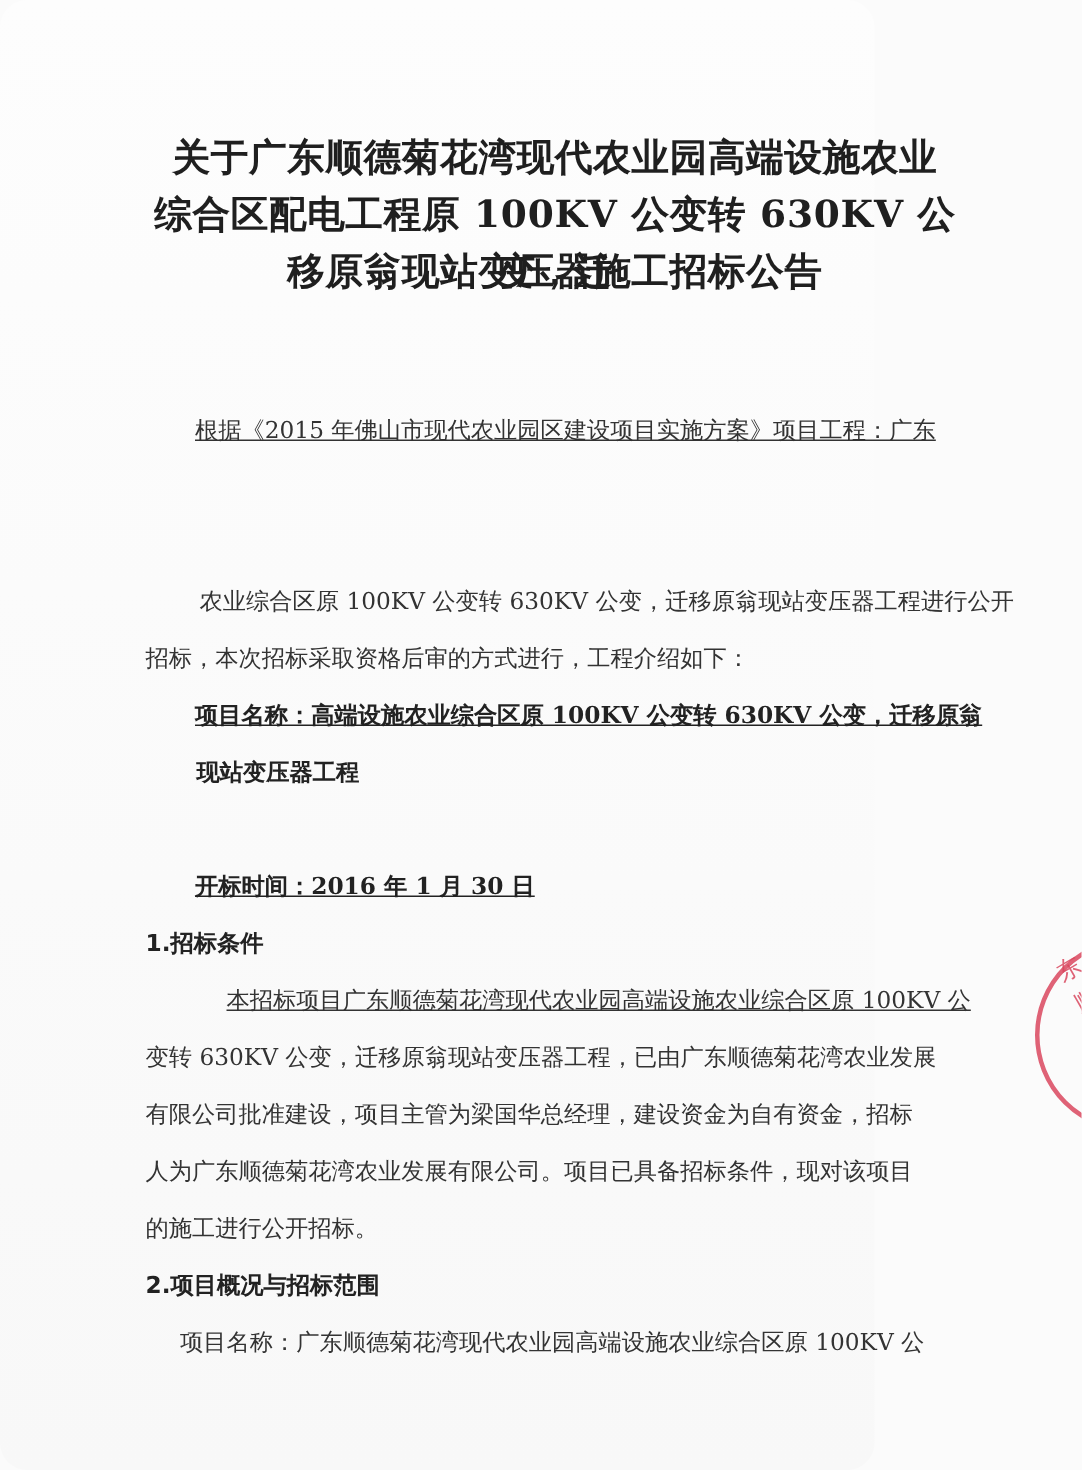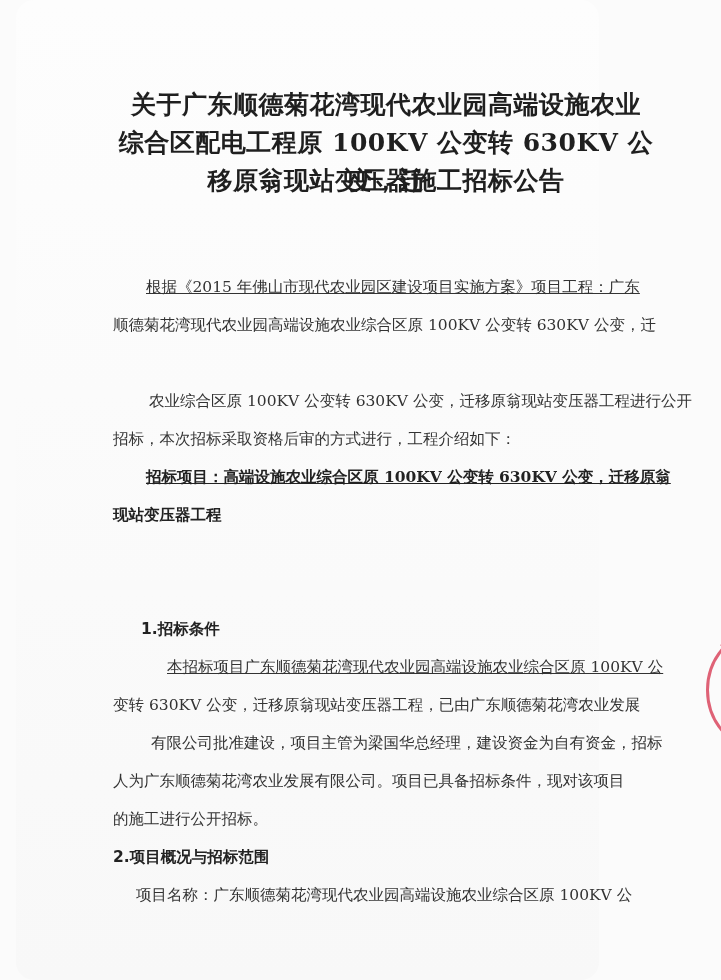--- a/index.html
+++ b/index.html
@@ -10,21 +10,21 @@
       width: 721px;
       height: 980px;
       background: #fbfbfb;
       position: relative;
       overflow: hidden;
       font-family: "DejaVu Serif", "Liberation Serif", serif;
       color: #2a2a2a;
     }
     .page {
       position: absolute;
-      left: 16px; top: 0;
+      left: 0; top: 0;
       width: 583px; height: 980px;
       background: linear-gradient(180deg, #fdfdfd 0%, #f8f8f8 100%);
       border-radius: 18px;
     }
     .title {
       position: absolute;
       left: 90px;
       width: 560px;
       text-align: center;
       font-family: "DejaVu Serif", "Liberation Serif", serif;
@@ -80,32 +80,32 @@
 </head>
 <body>
 
 <div class="page">
 
   <div class="title" style="top:86px;">关于广东顺德菊花湾现代农业园高端设施农业</div>
   <div class="title" style="top:124px;">综合区配电工程原 100KV 公变转 630KV 公变，迁</div>
   <div class="title" style="top:162px;">移原翁现站变压器施工招标公告</div>
 
   <div class="line indent" style="top:277px;">根据《2015 年佛山市现代农业园区建设项目实施方案》项目工程：广东</div>
-  <div class="line flush" style="top:315px;">顺德菊花湾现代农业园高端设施农业综合区原 100KV 公变转 630KV 公变，迁</div>
   <div class="line flush" style="top:391px;margin-left:36px;">农业综合区原 100KV 公变转 630KV 公变，迁移原翁现站变压器工程进行公开</div>
   <div class="line flush" style="top:429px;">招标，本次招标采取资格后审的方式进行，工程介绍如下：</div>
 
-  <div class="line indent bold" style="top:467px;">招标项目：高端设施农业综合区原 100KV 公变转 630KV 公变，迁移原翁</div>
-  <div class="line flush bold" style="top:505px;">现站变压器工程</div>
+  <div class="line indent bold" style="top:467px;">项目名称：高端设施农业综合区原 100KV 公变转 630KV 公变，迁移原翁</div>
+  <div class="line flush bold" style="top:505px;margin-left:34px;">现站变压器工程</div>
 
+  <div class="line indent bold" style="top:581px;">开标时间：2016 年 1 月 30 日</div>
 
-  <div class="heading" style="top:619px;margin-left:28px;">1.招标条件</div>
+  <div class="heading" style="top:619px;">1.招标条件</div>
   <div class="line indent" style="top:657px;margin-left:21px;">本招标项目广东顺德菊花湾现代农业园高端设施农业综合区原 100KV 公</div>
   <div class="line flush" style="top:695px;">变转 630KV 公变，迁移原翁现站变压器工程，已由广东顺德菊花湾农业发展</div>
-  <div class="line flush" style="top:733px;margin-left:38px;">有限公司批准建设，项目主管为梁国华总经理，建设资金为自有资金，招标</div>
+  <div class="line flush" style="top:733px;">有限公司批准建设，项目主管为梁国华总经理，建设资金为自有资金，招标</div>
   <div class="line flush" style="top:771px;">人为广东顺德菊花湾农业发展有限公司。项目已具备招标条件，现对该项目</div>
   <div class="line flush" style="top:809px;">的施工进行公开招标。</div>
 
   <div class="heading" style="top:847px;">2.项目概况与招标范围</div>
   <div class="line" style="left:120px; top:885px;">项目名称：广东顺德菊花湾现代农业园高端设施农业综合区原 100KV 公</div>
 
   <div class="seal"></div>
   <div class="seal-text">东顺德花</div>
 </div>
 

